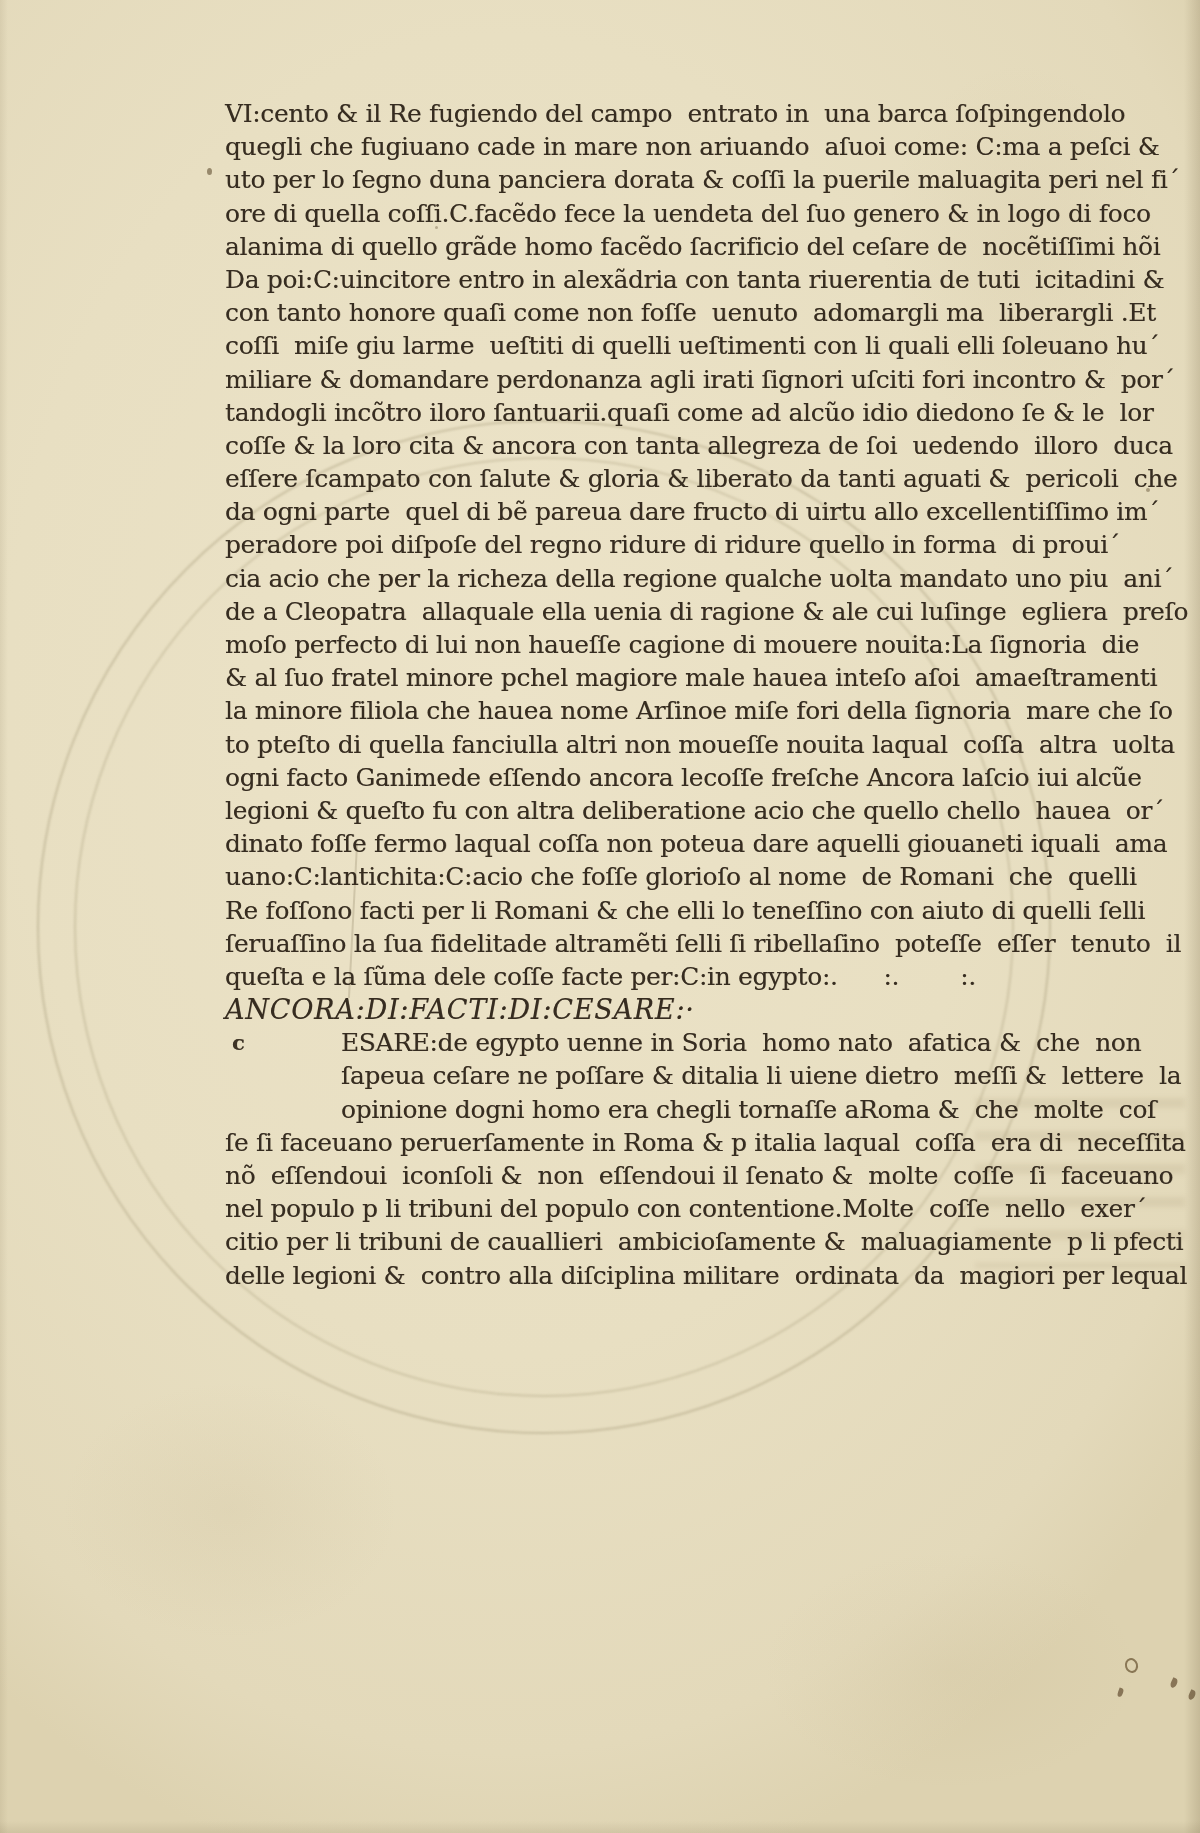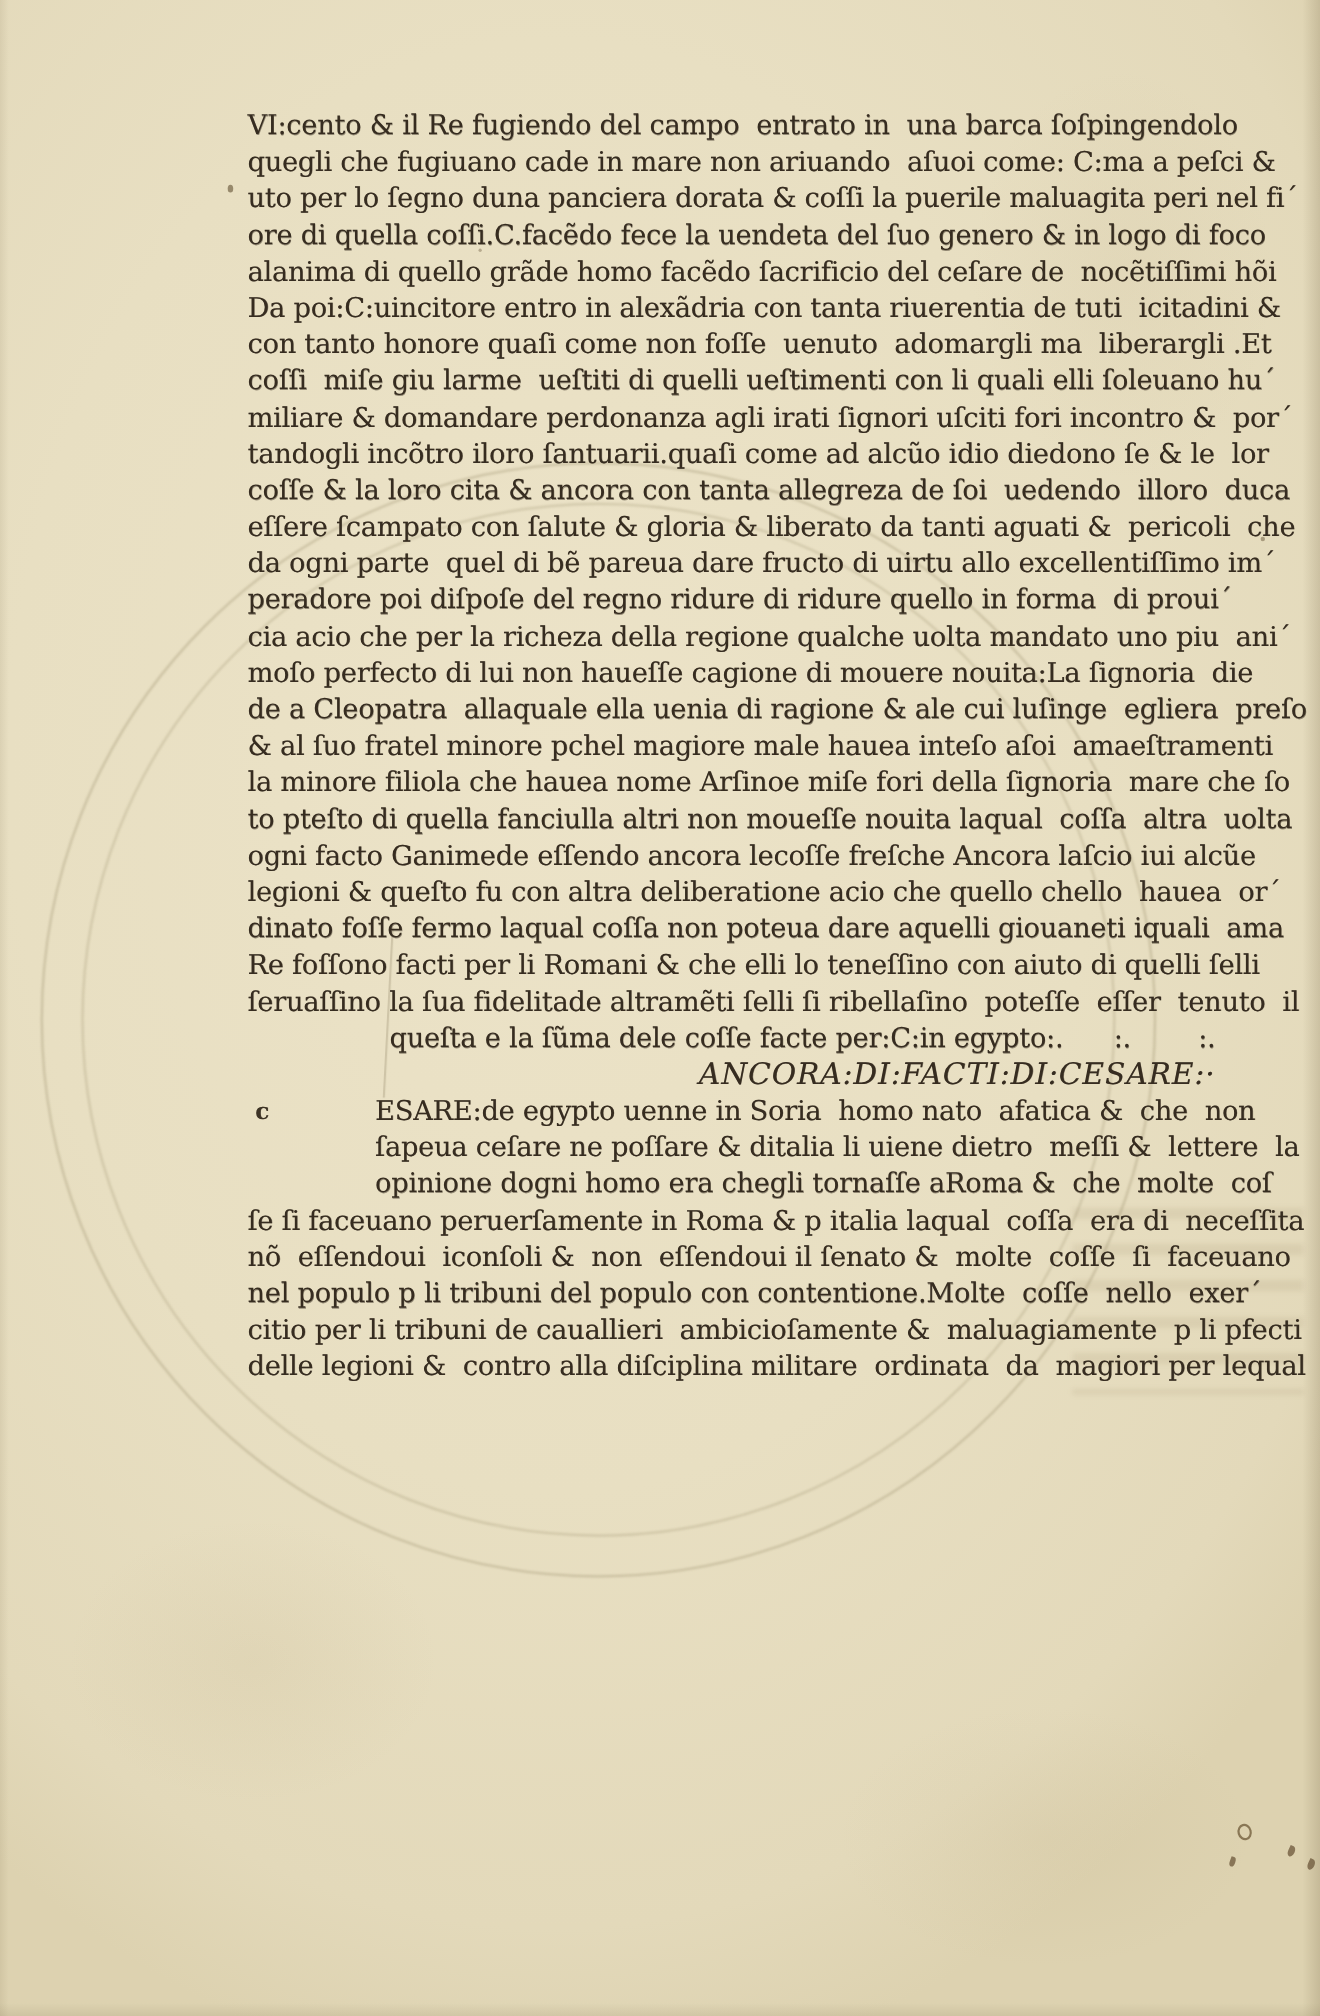--- a/index.html
+++ b/index.html
@@ -2,21 +2,21 @@
 <html><head>
 <meta charset="utf-8">
 <style>
   html,body{margin:0;padding:0;}
   body{
     width:1200px;height:1833px;position:relative;overflow:hidden;
     font-family:"DejaVu Serif","Liberation Serif",serif;
     background:
       radial-gradient(ellipse 900px 1200px at 42% 38%, #ece3c8 0%, #e8dfc2 55%, #e3d9ba 88%, #ddd2b0 100%);
   }
-  .sheet{position:absolute;inset:0;text-align:right;}
+  .sheet{position:absolute;inset:0;}
   
   .text-block{
     position:absolute;left:225px;top:97px;width:880px;
     color:#362c20;
     font-size:24.8px;letter-spacing:-0.25px;
     text-shadow:0.35px 0.35px 0.55px rgba(54,44,32,0.48);
   }
   .tline{height:33.2px;line-height:33.2px;white-space:pre;}
   .heading{
     height:33.2px;line-height:33.2px;white-space:pre;
@@ -87,28 +87,29 @@
         <div class="tline">Da poi:C:uincitore entro in alexãdria con tanta riuerentia de tuti  icitadini &amp;</div>
         <div class="tline">con tanto honore quaſi come non foſſe  uenuto  adomargli ma  liberargli .Et</div>
         <div class="tline">coſſi  miſe giu larme  ueſtiti di quelli ueſtimenti con li quali elli ſoleuano hu´</div>
         <div class="tline">miliare &amp; domandare perdonanza agli irati ſignori uſciti fori incontro &amp;  por´</div>
         <div class="tline">tandogli incõtro iloro ſantuarii.quaſi come ad alcũo idio diedono ſe &amp; le  lor</div>
         <div class="tline">coſſe &amp; la loro cita &amp; ancora con tanta allegreza de ſoi  uedendo  illoro  duca</div>
         <div class="tline">eſſere ſcampato con ſalute &amp; gloria &amp; liberato da tanti aguati &amp;  pericoli  che</div>
         <div class="tline">da ogni parte  quel di bẽ pareua dare fructo di uirtu allo excellentiſſimo im´</div>
         <div class="tline">peradore poi diſpoſe del regno ridure di ridure quello in forma  di proui´</div>
         <div class="tline">cia acio che per la richeza della regione qualche uolta mandato uno piu  ani´</div>
+        <div class="tline">de a Cleopatra  allaquale ella uenia di ragione &amp; ale cui luſinge  egliera  preſo</div>
         <div class="tline">moſo perfecto di lui non haueſſe cagione di mouere nouita:La ſignoria  die</div>
-        <div class="tline">de a Cleopatra  allaquale ella uenia di ragione &amp; ale cui luſinge  egliera  preſo</div>
         <div class="tline">&amp; al ſuo fratel minore pchel magiore male hauea inteſo aſoi  amaeſtramenti</div>
         <div class="tline">la minore filiola che hauea nome Arſinoe miſe fori della ſignoria  mare che ſo</div>
         <div class="tline">to pteſto di quella fanciulla altri non moueſſe nouita laqual  coſſa  altra  uolta</div>
         <div class="tline">ogni facto Ganimede eſſendo ancora lecoſſe freſche Ancora laſcio iui alcũe</div>
         <div class="tline">legioni &amp; queſto fu con altra deliberatione acio che quello chello  hauea  or´</div>
         <div class="tline">dinato foſſe fermo laqual coſſa non poteua dare aquelli giouaneti iquali  ama</div>
+        <div class="tline">uano:C:lantichita:C:acio che foſſe glorioſo al nome  de Romani  che  quelli</div>
         <div class="tline">Re foſſono facti per li Romani &amp; che elli lo teneſſino con aiuto di quelli ſelli</div>
         <div class="tline">ſeruaſſino la ſua fidelitade altramẽti ſelli ſi ribellaſino  poteſſe  eſſer  tenuto  il</div>
         <div class="tline">queſta e la ſũma dele coſſe facte per:C:in egypto:.      :.        :.</div>
       </div>
 
     <div class="heading">ANCORA:DI:FACTI:DI:CESARE:·</div>
 
     <div class="indent-block">
       <span class="guide-letter">c</span>
       <div>

